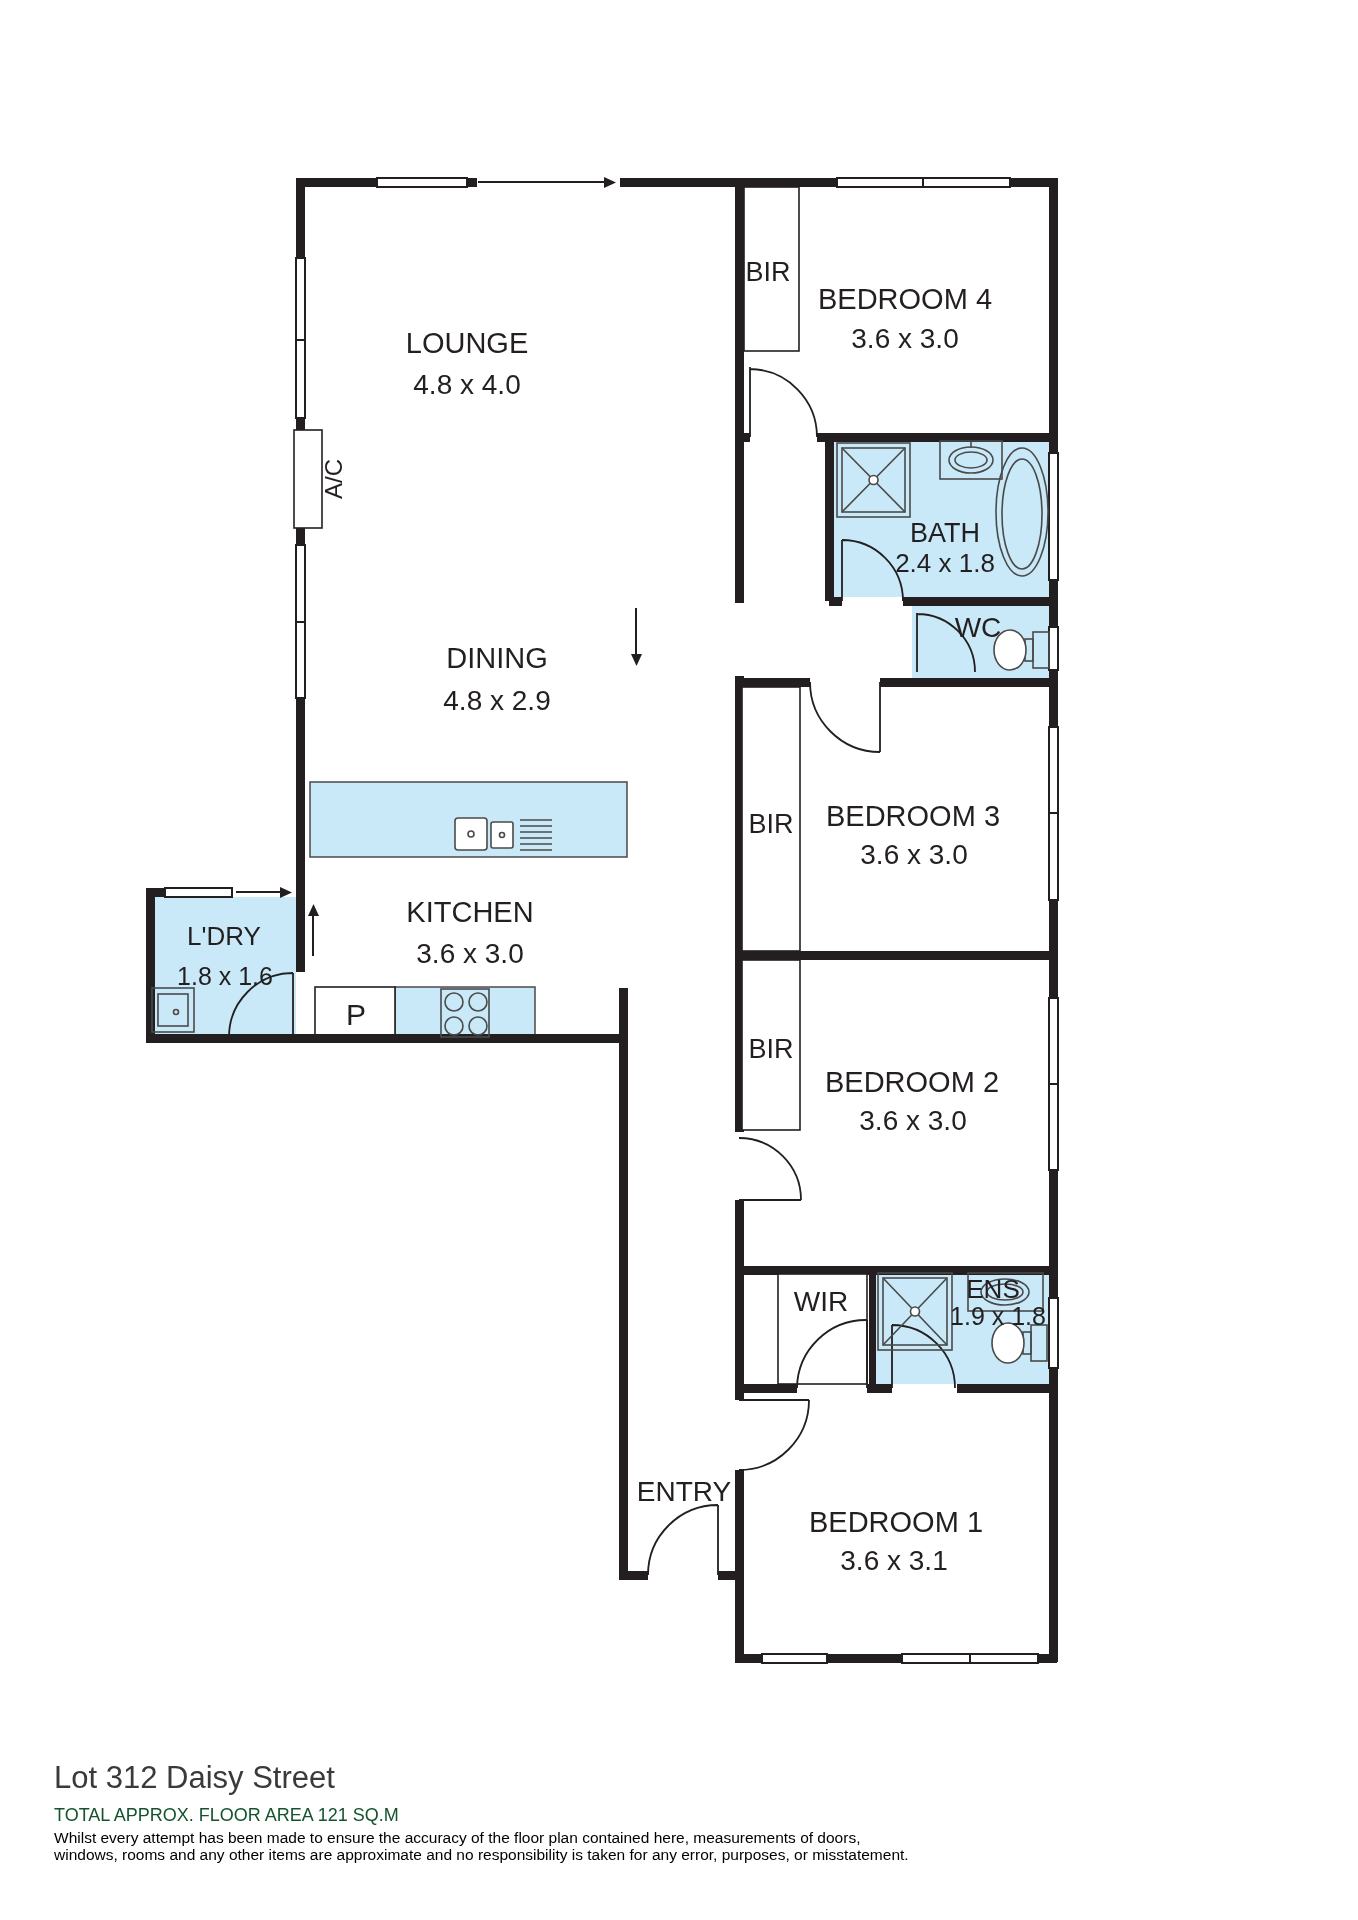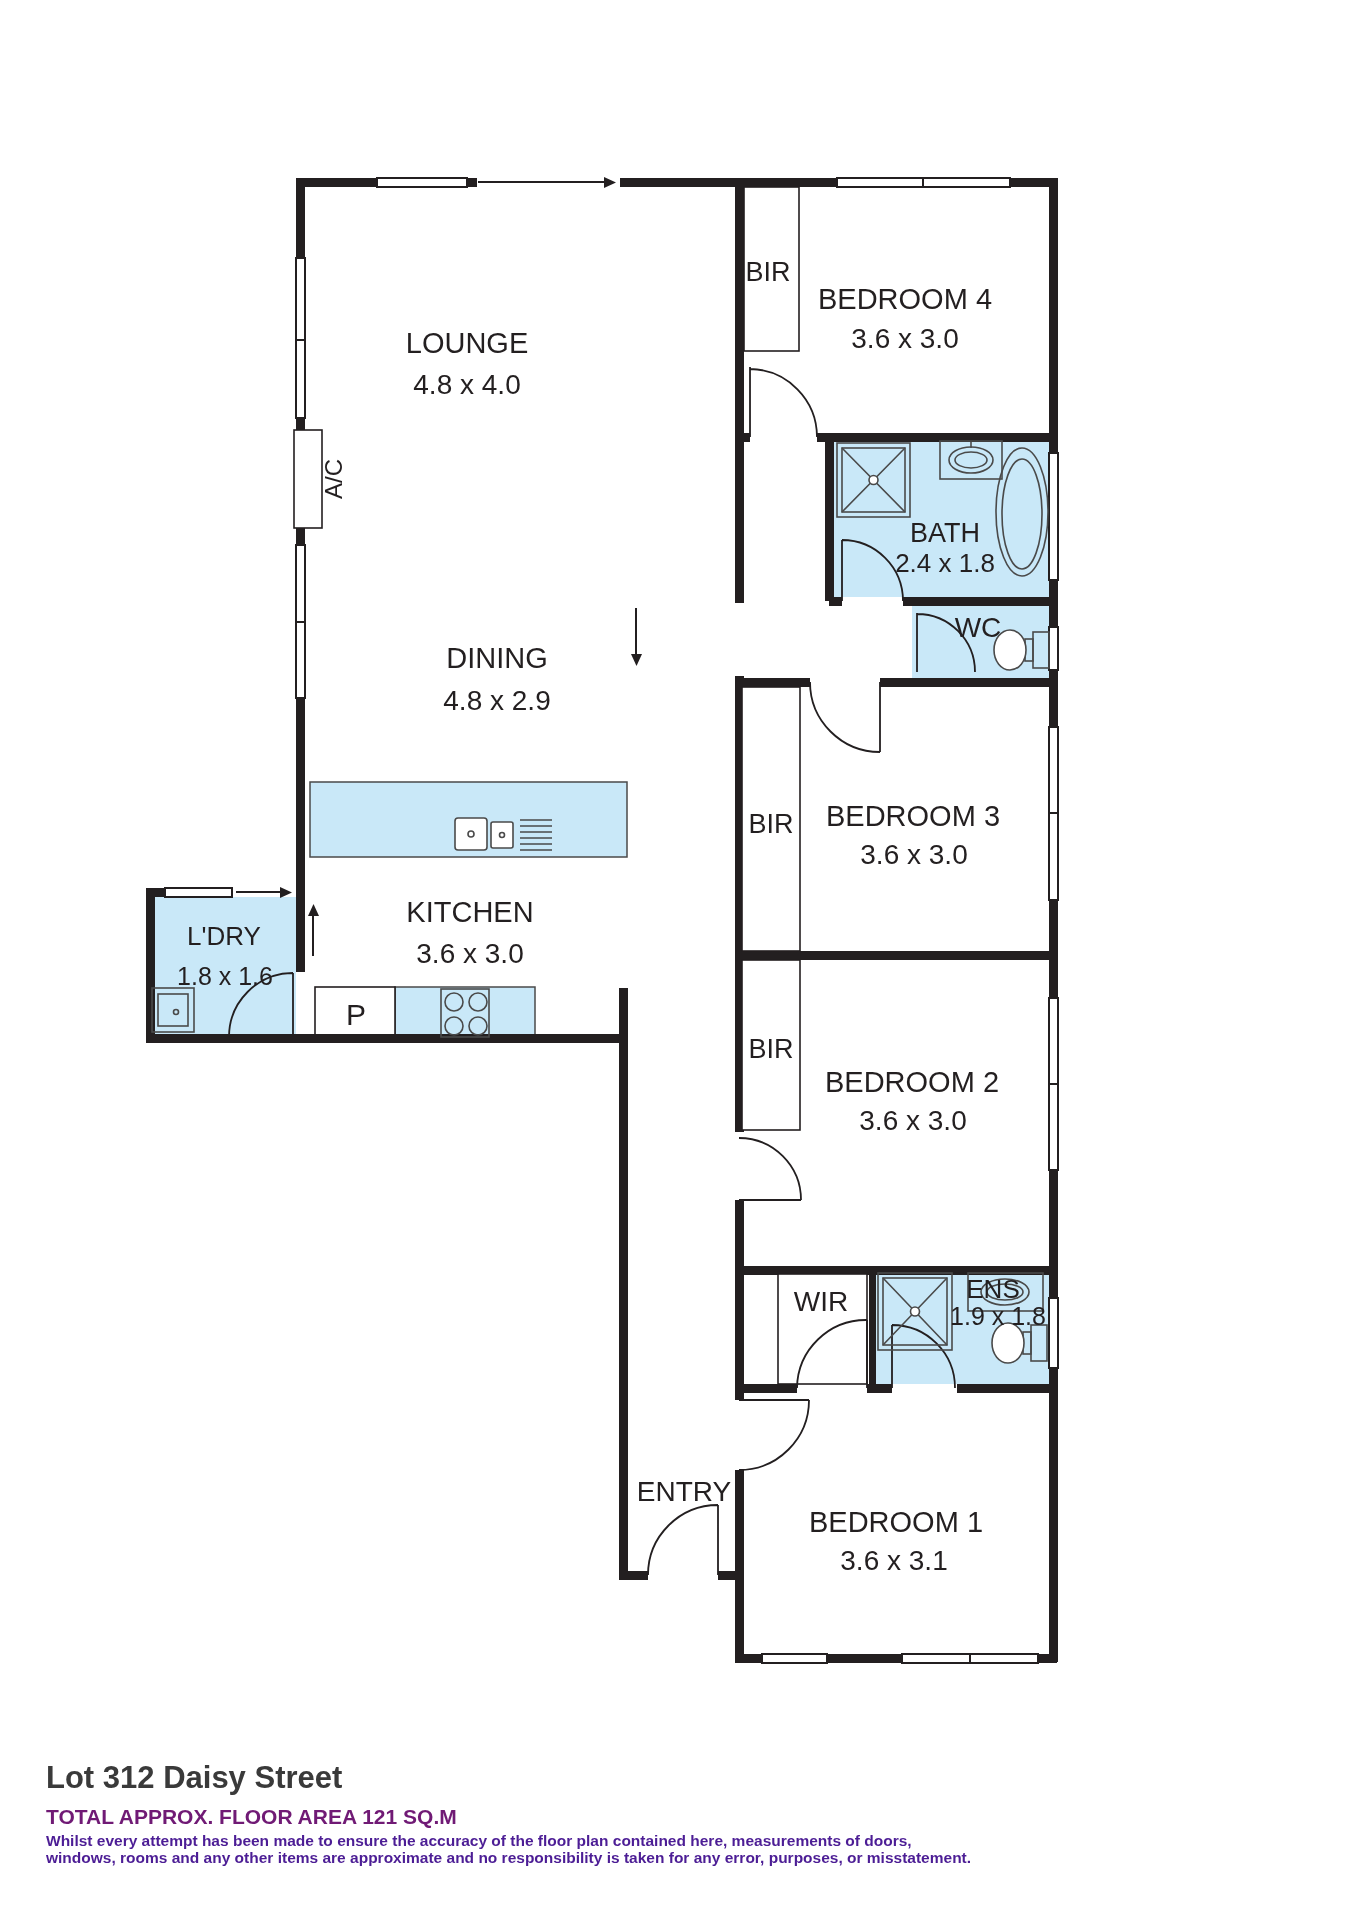--- a/index.html
+++ b/index.html
@@ -12,24 +12,24 @@
   .door{fill:none;stroke:#231f20;stroke-width:1.8;}
   .wet{fill:#c9e8f8;}
   .wetst{fill:#c9e8f8;stroke:#4a4a4a;stroke-width:1.5;}
   .fix{fill:none;stroke:#4a4a4a;stroke-width:1.6;}
   .fixw{fill:#ffffff;stroke:#4a4a4a;stroke-width:1.6;}
   .box{fill:#ffffff;stroke:#231f20;stroke-width:1.6;}
   .arrowhead{fill:#231f20;}
   .t{fill:#231f20;text-anchor:middle;dominant-baseline:central;font-family:"Liberation Sans",sans-serif;}
   .s29{font-size:29px;} .s28{font-size:28px;} .s27{font-size:27px;} .s26{font-size:26px;}
   .s25{font-size:25px;} .s24{font-size:24px;} .s30{font-size:30px;}
-  .footer{position:absolute;left:46px;top:1760px;width:1260px;color:#3a3a3a;font-weight:bold;}
+  .footer{position:absolute;left:54px;top:1760px;width:1260px;color:#3a3a3a;}
   .f-title{font-size:31px;color:#3a3a3a;}
-  .f-area{font-size:21px;margin-top:9px;color:#701a75;}
-  .f-disc{font-size:15.5px;line-height:1.07;color:#4c1d95;margin-top:4px;}
+  .f-area{font-size:18px;margin-top:9px;color:#14532d;}
+  .f-disc{font-size:15.5px;line-height:1.07;color:#000000;margin-top:4px;}
 </style>
 </head>
 <body>
 
 <div id="canvas">
 
 <svg width="1358" height="1920" viewBox="0 0 1358 1920">
 
   <g>
     <rect class="wet" x="834" y="442" width="215" height="155"></rect>

